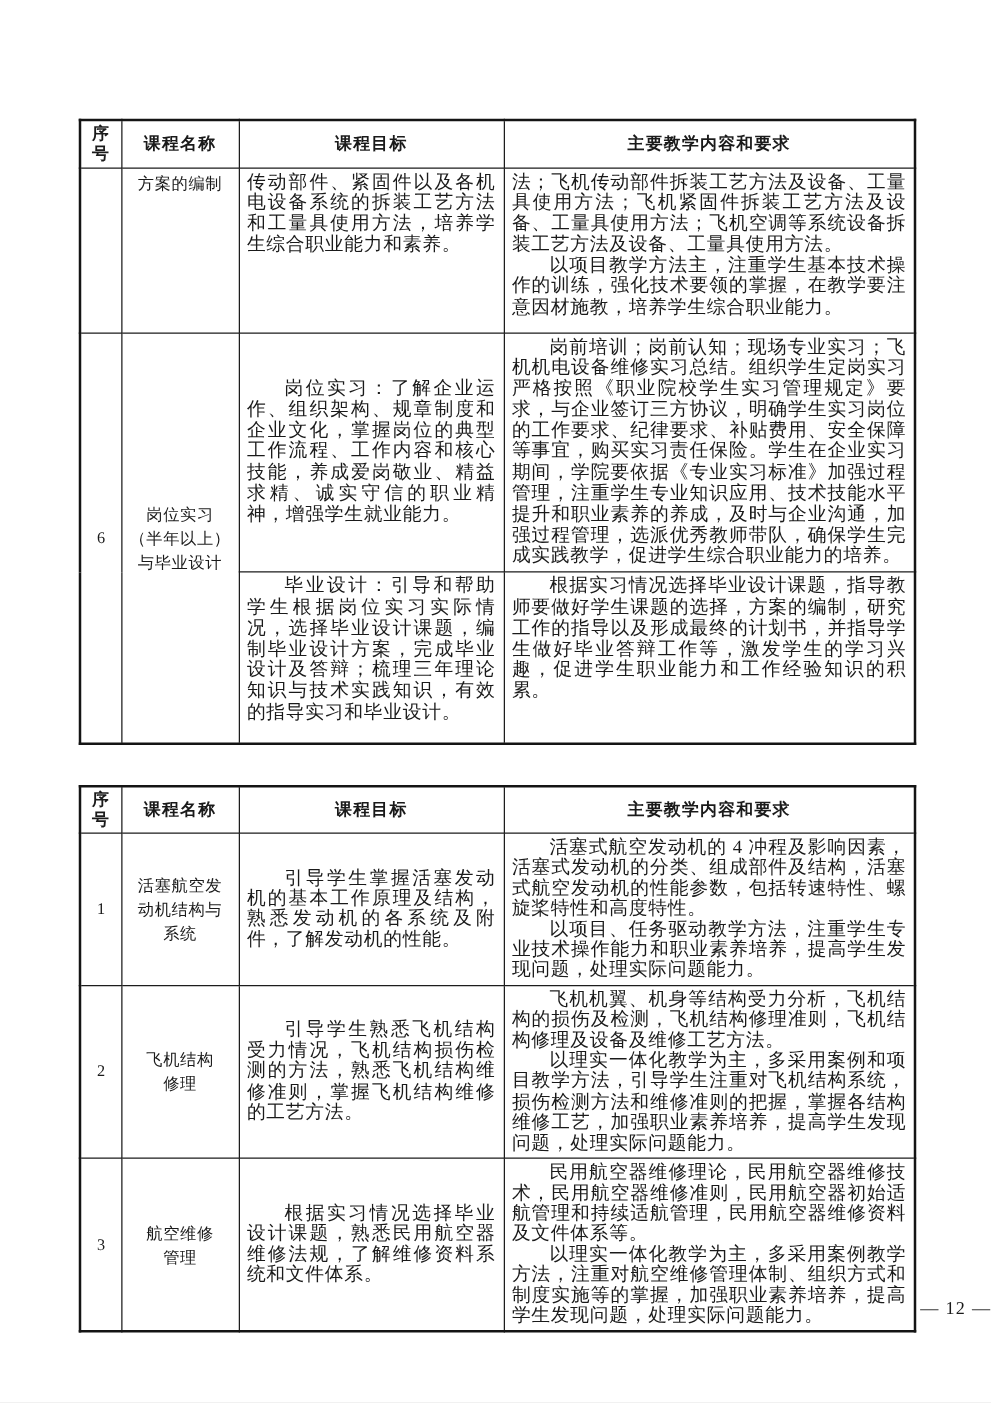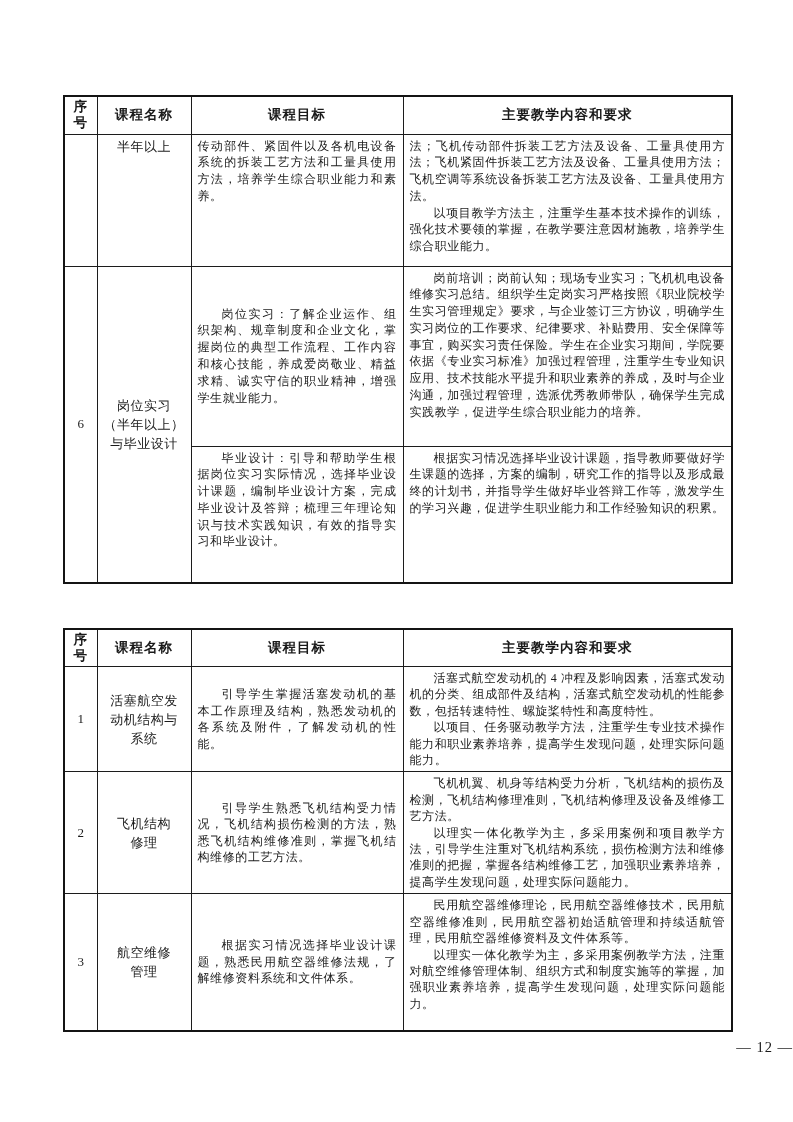--- a/index.html
+++ b/index.html
@@ -42,21 +42,21 @@
     text-align:center;
     font-size:13px; letter-spacing:0.5px; line-height:19px;
     padding:2px 1px;
   }
   td.body { padding:3px 6px; overflow:hidden; }
   .top { vertical-align:top; }
   .mid { vertical-align:middle; }
   .pre { white-space:pre-line; }
   td.body p {
     margin:0;
-    font-size:12px;
+    font-size:15px;
     line-height:16.8px;
     letter-spacing:0.6px;
     text-align:justify;
   }
   table.t2 td.body p { line-height:16.4px; }
   p.indent { text-indent:2em; }
   p.noindent { text-indent:0; }
   .caption {
     position:absolute; top:599px; left:0; width:100%;
     text-align:center;
@@ -83,21 +83,21 @@
     <tbody>
         <tr style="height:38px;">
       <th class="pre">序
 号</th>
       <th>课程名称</th>
       <th>课程目标</th>
       <th>主要教学内容和要求</th>
     </tr>
     <tr style="height:132px;">
       <td class="no"></td>
-      <td class="name top pre">半年以上</td>
+      <td class="name top pre">方案的编制</td>
       <td class="body top">
         <p class="noindent">传动部件、紧固件以及各机电设备系统的拆装工艺方法和工量具使用方法，培养学生综合职业能力和素养。</p>
       </td>
       <td class="body top">
         <p class="noindent">法；飞机传动部件拆装工艺方法及设备、工量具使用方法；飞机紧固件拆装工艺方法及设备、工量具使用方法；飞机空调等系统设备拆装工艺方法及设备、工量具使用方法。</p>
         <p class="indent">以项目教学方法主，注重学生基本技术操作的训练，强化技术要领的掌握，在教学要注意因材施教，培养学生综合职业能力。</p>
       </td>
     </tr>
     <tr style="height:180px;">
       <td class="no" rowspan="2">6</td>

